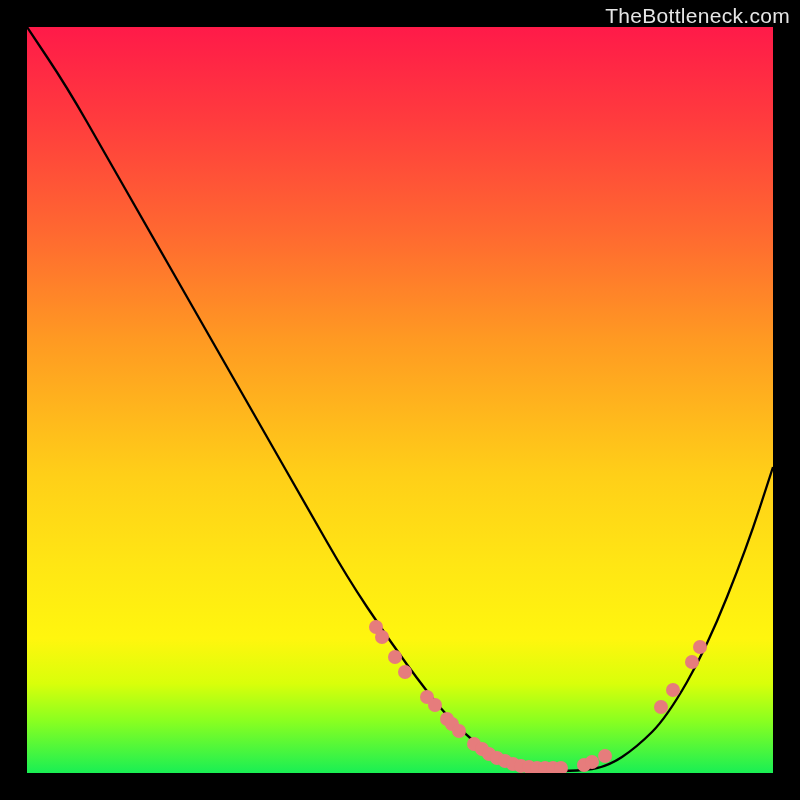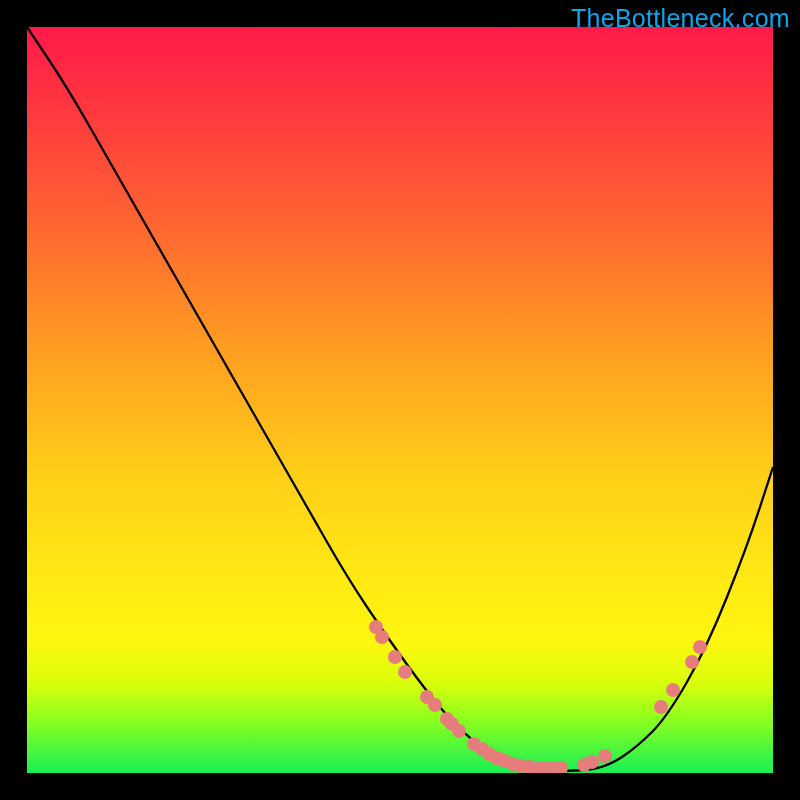--- a/index.html
+++ b/index.html
@@ -30,22 +30,22 @@
       #fff60e 82%,
       #d9ff0a 88%,
       #8aff20 93%,
       #19ef54 100%
     );
   }
   .watermark {
     position: absolute;
     top: 4px;
     right: 10px;
-    color: #0ea5e9;
-    font-size: 25px;
+    color: #e5e5e5;
+    font-size: 21px;
     font-weight: 400;
     letter-spacing: 0.3px;
   }
   svg.overlay {
     position: absolute;
     left: 0; top: 0;
     width: 746px; height: 746px;
   }
 </style>
 </head>

